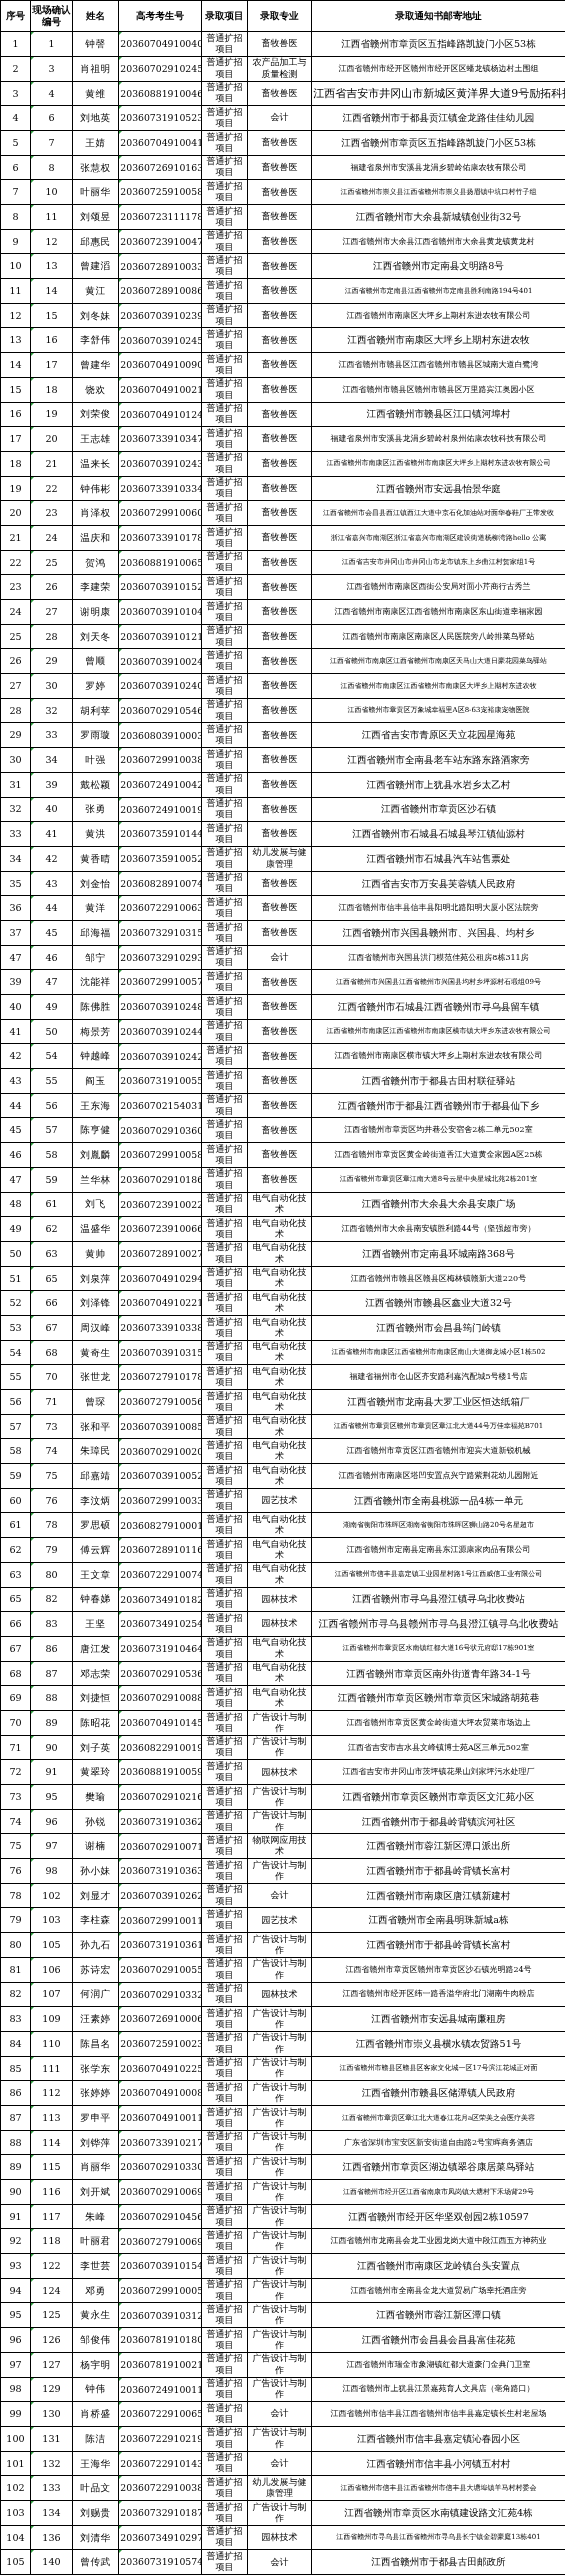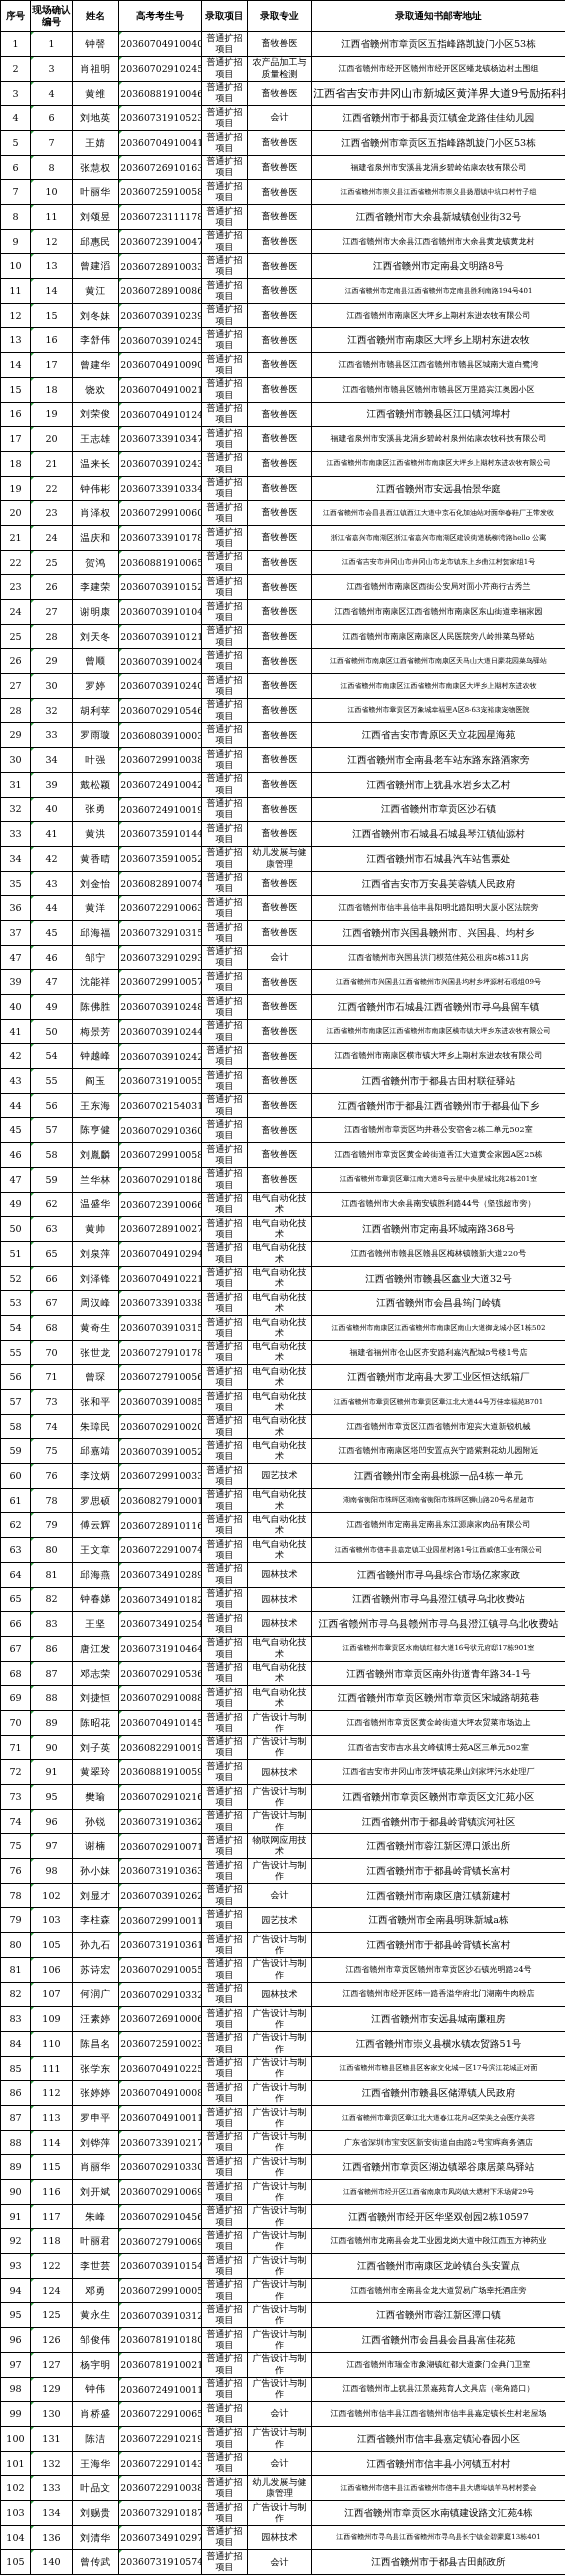--- a/index.html
+++ b/index.html
@@ -465,20 +465,29 @@
         <tr>
           <td class="col-0">47</td>
           <td class="col-1 flag">59</td>
           <td class="col-2">兰华林</td>
           <td class="col-3 flag">20360702910186</td>
           <td class="col-4">普通扩招项目</td>
           <td class="col-5">畜牧兽医</td>
           <td class="col-6" style="font-size: 7px;">江西省赣州市章贡区章江南大道8号云星中央星城北苑2栋201室</td>
         </tr>
         <tr>
+          <td class="col-0">48</td>
+          <td class="col-1 flag">61</td>
+          <td class="col-2">刘飞</td>
+          <td class="col-3 flag">20360723910022</td>
+          <td class="col-4">普通扩招项目</td>
+          <td class="col-5">电气自动化技术</td>
+          <td class="col-6" style="font-size: 9.6px;">江西省赣州市大余县大余县安康广场</td>
+        </tr>
+        <tr>
           <td class="col-0">49</td>
           <td class="col-1 flag">62</td>
           <td class="col-2">温盛华</td>
           <td class="col-3 flag">20360723910066</td>
           <td class="col-4">普通扩招项目</td>
           <td class="col-5">电气自动化技术</td>
           <td class="col-6" style="font-size: 8px;">江西省赣州市大余县南安镇胜利路44号（坚强超市旁）</td>
         </tr>
         <tr>
           <td class="col-0">50</td>
@@ -598,29 +607,20 @@
           <td class="col-6" style="font-size: 8px;">江西省赣州市定南县定南县东江源康家肉品有限公司</td>
         </tr>
         <tr>
           <td class="col-0">63</td>
           <td class="col-1 flag">80</td>
           <td class="col-2">王文章</td>
           <td class="col-3 flag">20360722910074</td>
           <td class="col-4">普通扩招项目</td>
           <td class="col-5">电气自动化技术</td>
           <td class="col-6" style="font-size: 7px;">江西省赣州市信丰县嘉定镇工业园星村路1号江西威信工业有限公司</td>
-        </tr>
-        <tr>
-          <td class="col-0">64</td>
-          <td class="col-1 flag">81</td>
-          <td class="col-2">邱海燕</td>
-          <td class="col-3 flag">20360734910289</td>
-          <td class="col-4">普通扩招项目</td>
-          <td class="col-5">园林技术</td>
-          <td class="col-6" style="font-size: 9.6px;">江西省赣州市寻乌县综合市场亿家家政</td>
         </tr>
         <tr>
           <td class="col-0">65</td>
           <td class="col-1 flag">82</td>
           <td class="col-2">钟春娣</td>
           <td class="col-3 flag">20360734910182</td>
           <td class="col-4">普通扩招项目</td>
           <td class="col-5">园林技术</td>
           <td class="col-6" style="font-size: 9.6px;">江西省赣州市寻乌县澄江镇寻乌北收费站</td>
         </tr>

